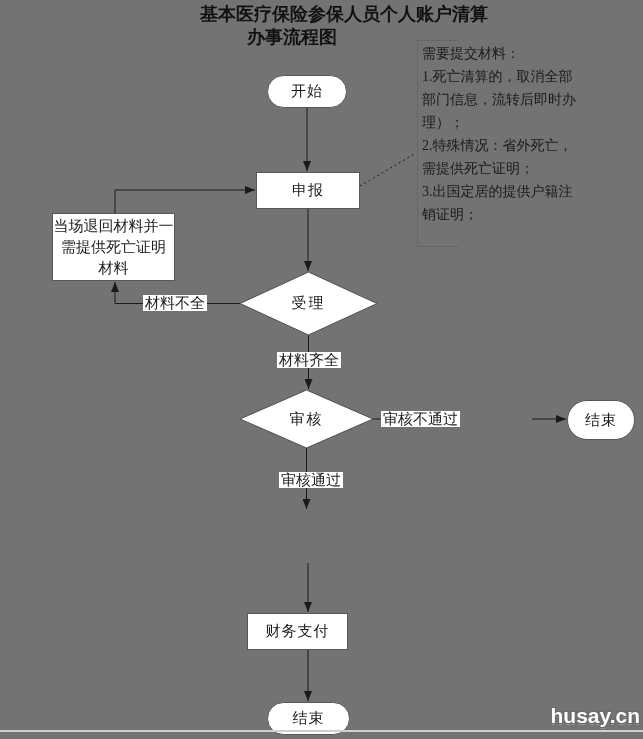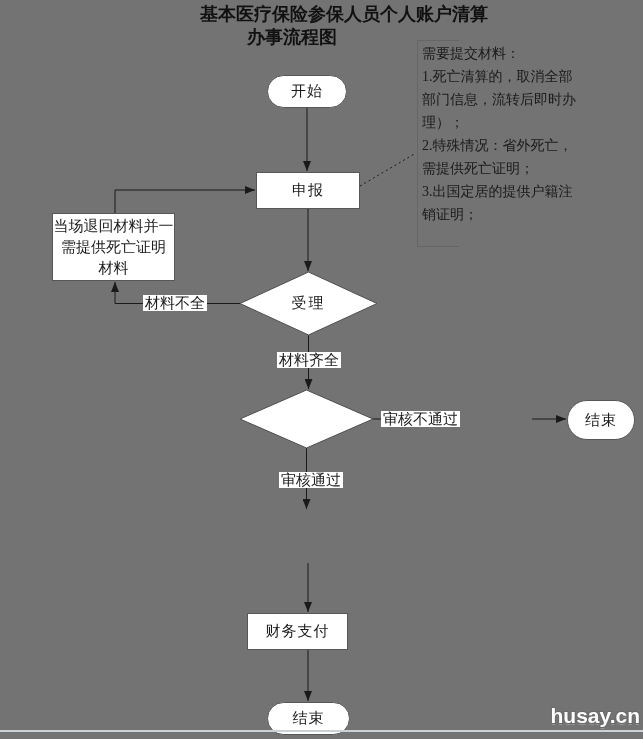--- a/index.html
+++ b/index.html
@@ -102,20 +102,23 @@
   <div class="abs node rect multiline" style="left:52px;top:213px;width:123px;height:68px;font-size:15px;">
     <span>当场退回材料并一</span>
     <span>需提供死亡证明</span>
     <span>材料</span>
   </div>
 
   <div class="abs diamond-label" style="left:240px;top:272px;width:137px;height:63px;">
     <span>受理</span>
   </div>
 
+  <div class="abs diamond-label" style="left:240px;top:390px;width:133px;height:58px;">
+    <span>审核</span>
+  </div>
 
 
   <div class="abs node stadium-big node" style="left:567px;top:400px;width:68px;height:40px;">
     <span>结束</span>
   </div>
 
 
   <div class="abs node rect" style="left:247px;top:613px;width:101px;height:37px;">
     <span>财务支付</span>
   </div>

